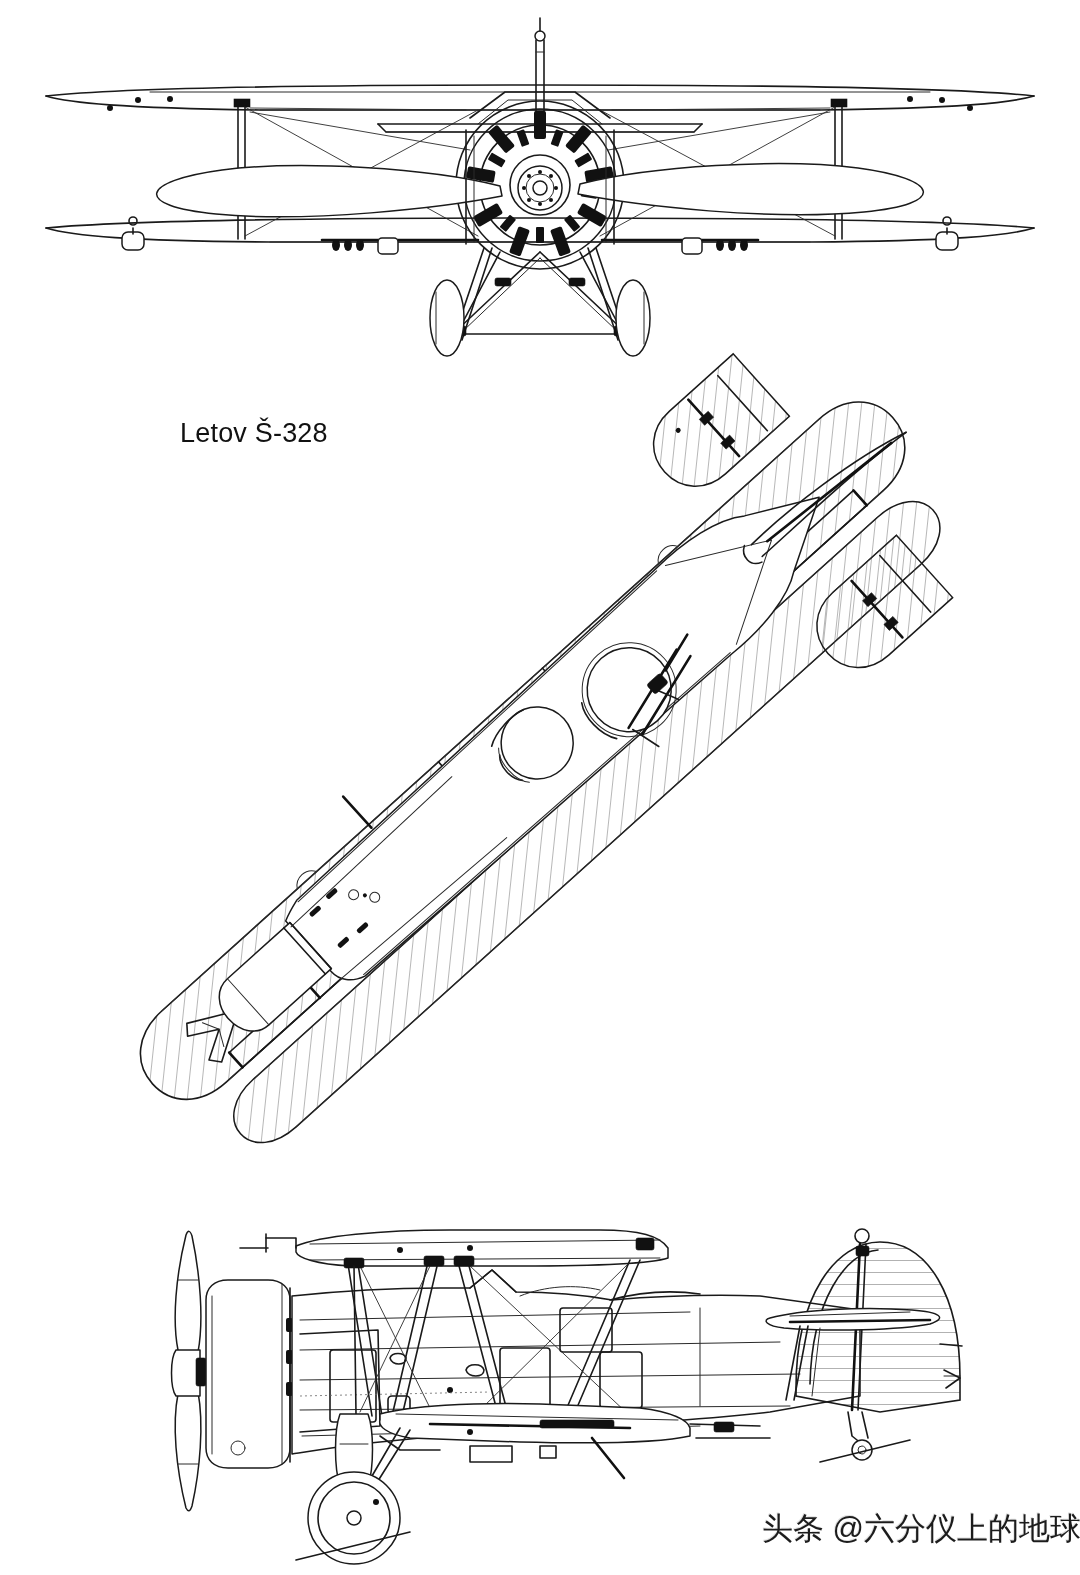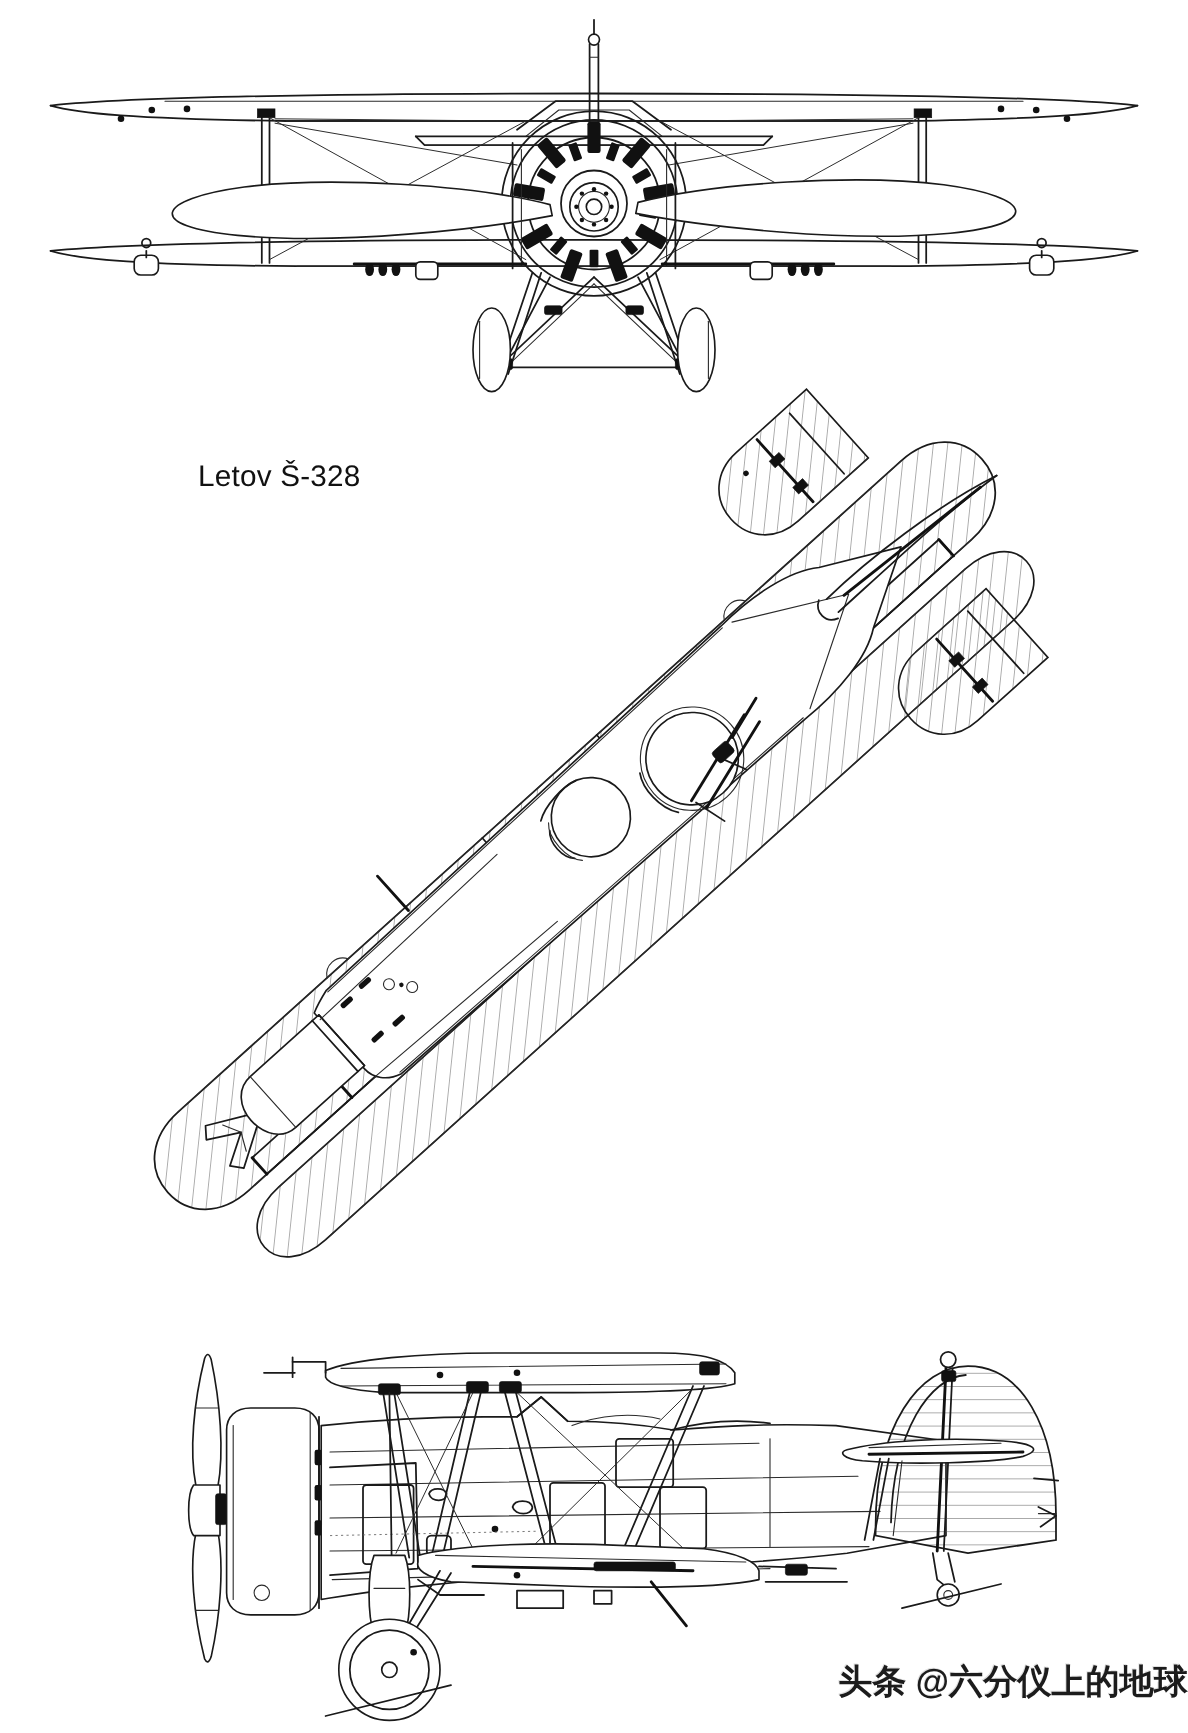--- a/index.html
+++ b/index.html
@@ -36,21 +36,21 @@
     font-size: 27px;
     color: #111111;
     letter-spacing: 0.2px;
     white-space: nowrap;
   }
   #watermark-text {
     position: absolute;
     left: 762px;
     top: 1508px;
     font-size: 31px;
-    font-weight: 700;
+    font-weight: 400;
     color: #1c1c1c;
     white-space: nowrap;
     text-shadow: 1.5px 1.5px 0 rgba(255,255,255,0.95),
                 -0.8px -0.8px 0 rgba(210,210,210,0.7);
   }
 </style>
 </head>
 <body>
 
 <div id="page">

